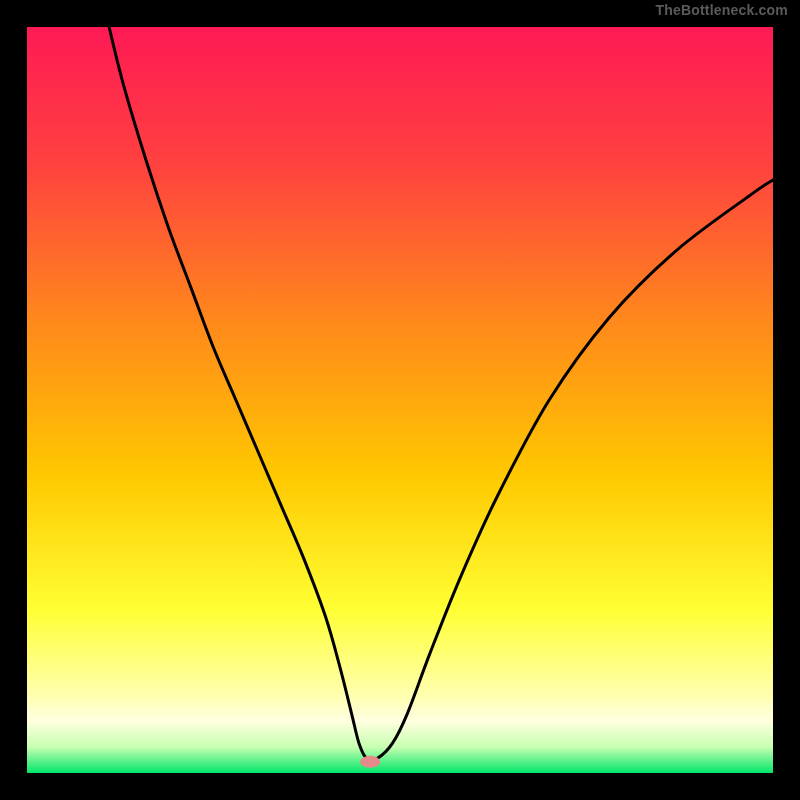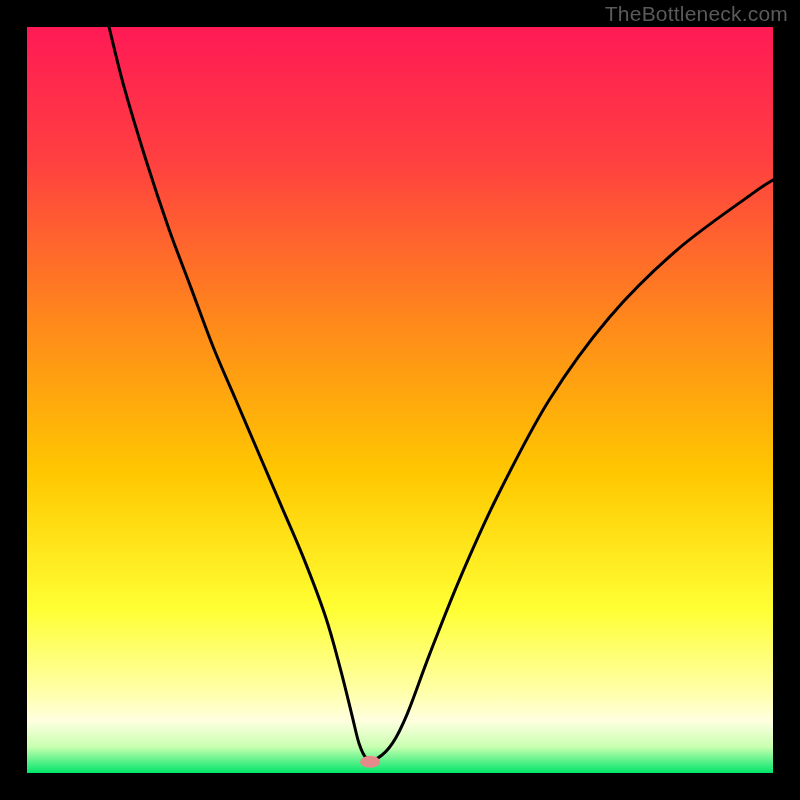--- a/index.html
+++ b/index.html
@@ -15,22 +15,22 @@
     position: relative;
     width: 800px;
     height: 800px;
     background: #000;
   }
   .watermark {
     position: absolute;
     top: 2px;
     right: 12px;
     color: #5a5a5a;
-    font-size: 21px;
-    font-weight: 400;
+    font-size: 14px;
+    font-weight: 700;
     letter-spacing: 0.2px;
     z-index: 10;
   }
   .plot-frame {
     position: absolute;
     left: 27px;
     top: 27px;
     width: 746px;
     height: 746px;
     background: #000;

